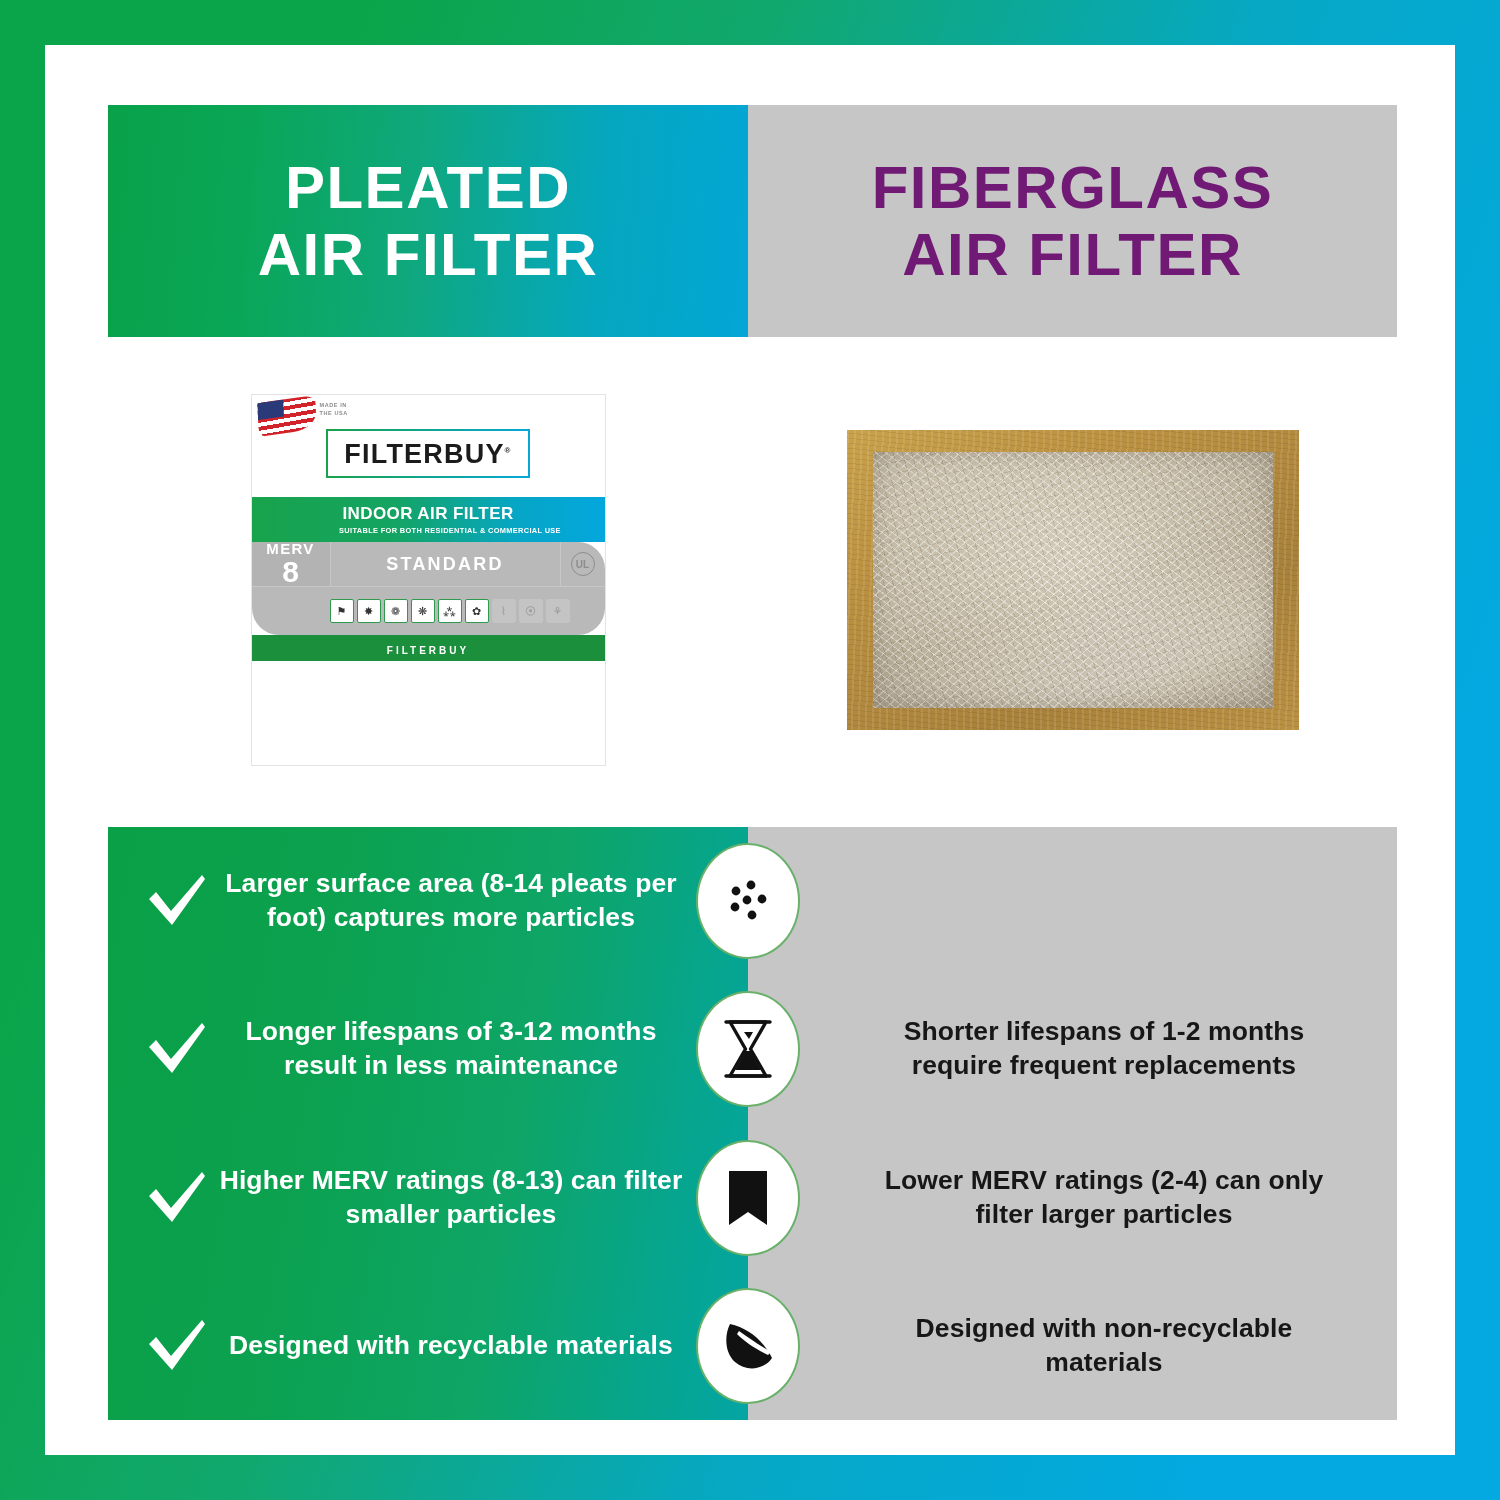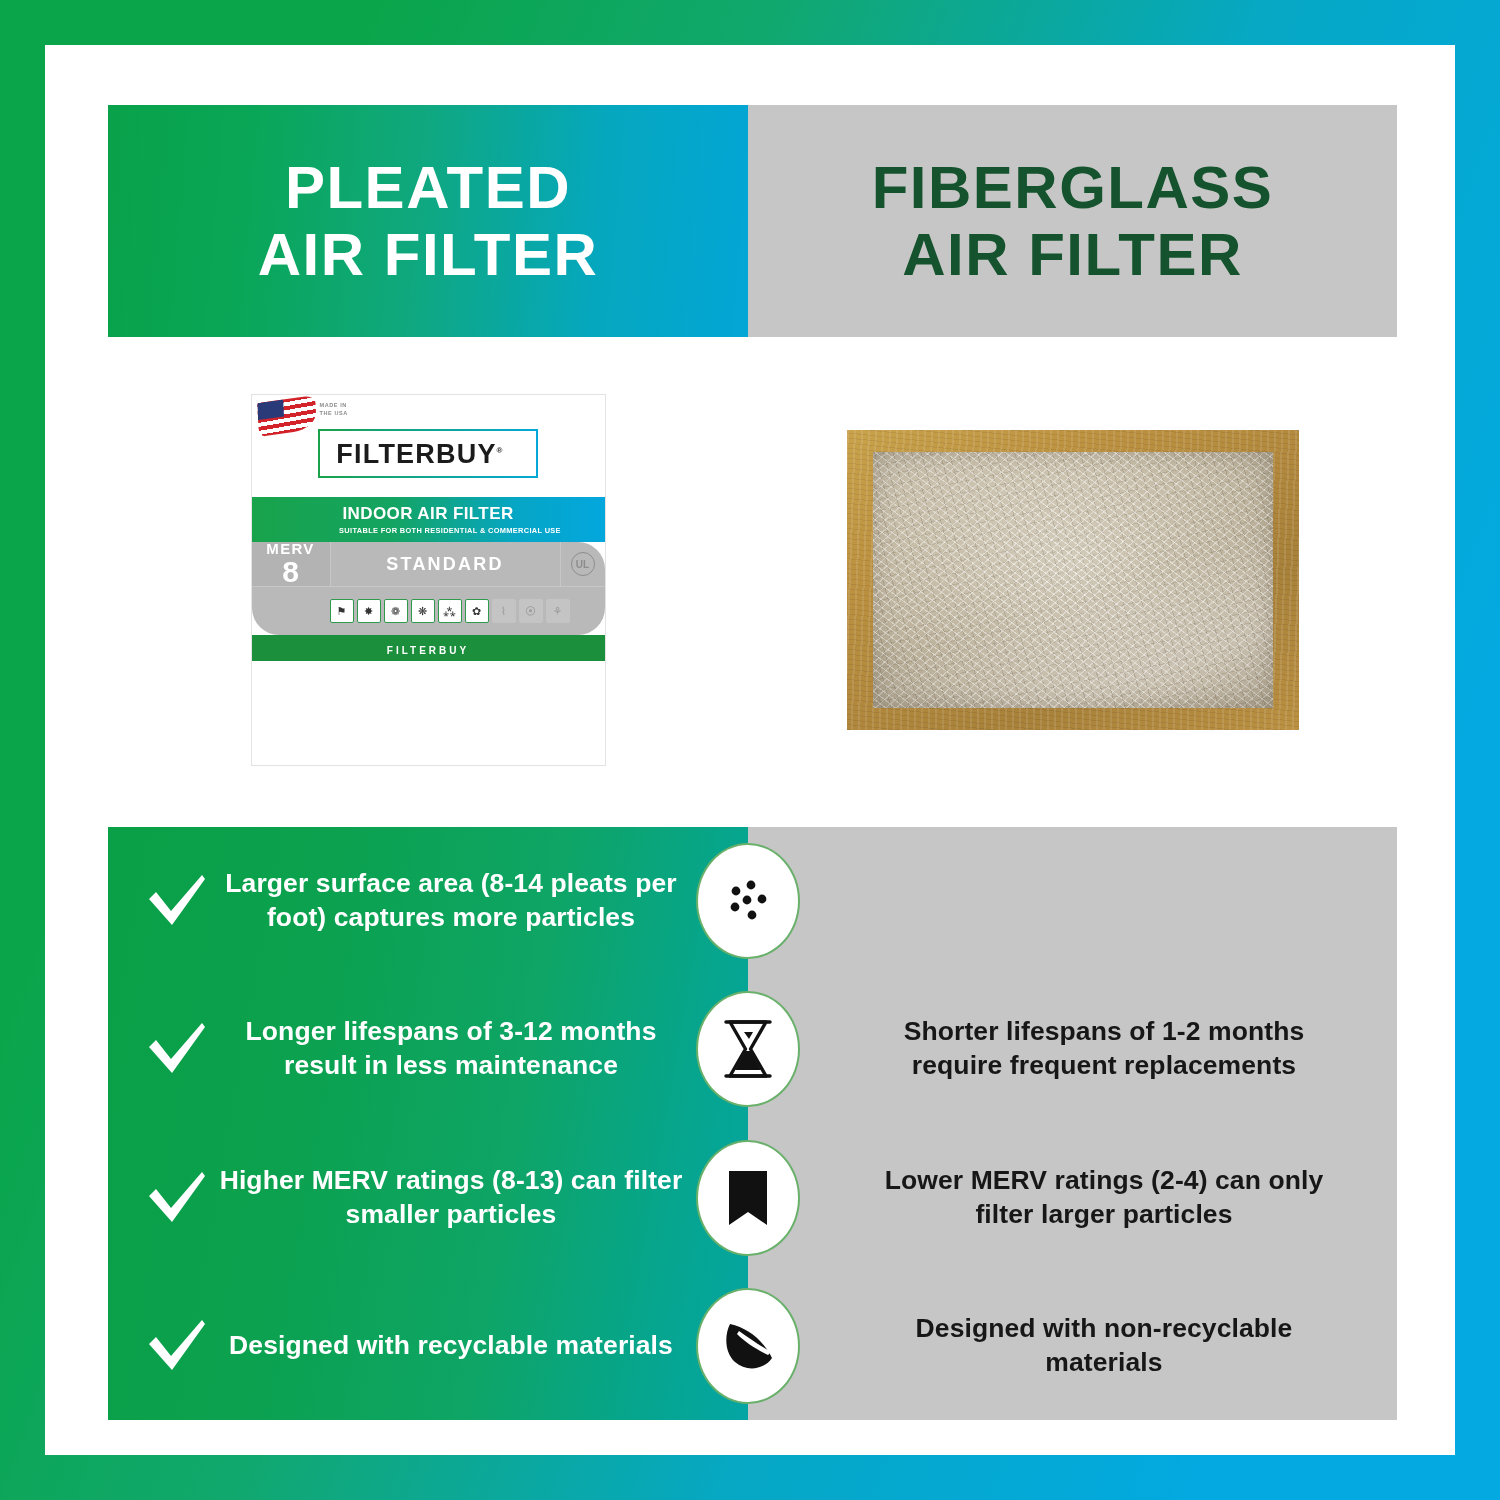--- a/index.html
+++ b/index.html
@@ -59,21 +59,21 @@
   .header-title {
     text-align: center;
     font-weight: 700;
     font-size: 60px;
     line-height: 1.12;
     letter-spacing: 1.5px;
     margin: 0;
     white-space: pre-line;
   }
   .header-left .header-title { color: #ffffff; }
-  .header-right .header-title { color: #14532d; }
+  .header-right .header-title { color: #701a75; }
 
   
   .photos {
     position: absolute;
     left: 63px;
     top: 300px;
     width: 1289px;
     height: 470px;
   }
   .photo-slot {
@@ -131,21 +131,21 @@
     font-size: 5.5px;
     font-weight: 700;
     color: #8a8a8a;
     letter-spacing: 0.6px;
     line-height: 1.4;
     white-space: pre-line;
   }
   .fb-logo-box {
     border: 2.6px solid;
     border-image: linear-gradient(90deg, #1aa24a, #05a8d8) 1;
-    padding: 8px 32px 6px 16px;
+    padding: 8px 16px 6px 16px;
     margin-top: 14px;
   }
   .fb-logo-text {
     font-size: 27px;
     font-weight: 700;
     letter-spacing: 1.2px;
     color: #1b1b1b;
     position: relative;
   }
   .fb-logo-text sup {

